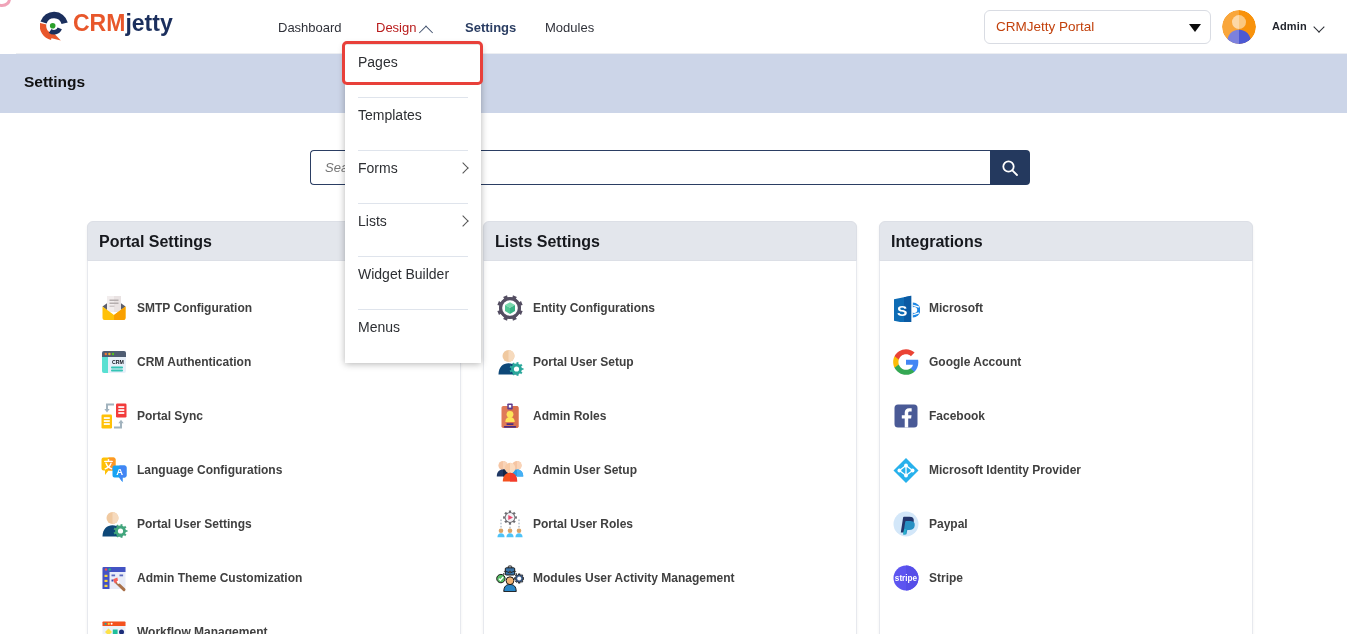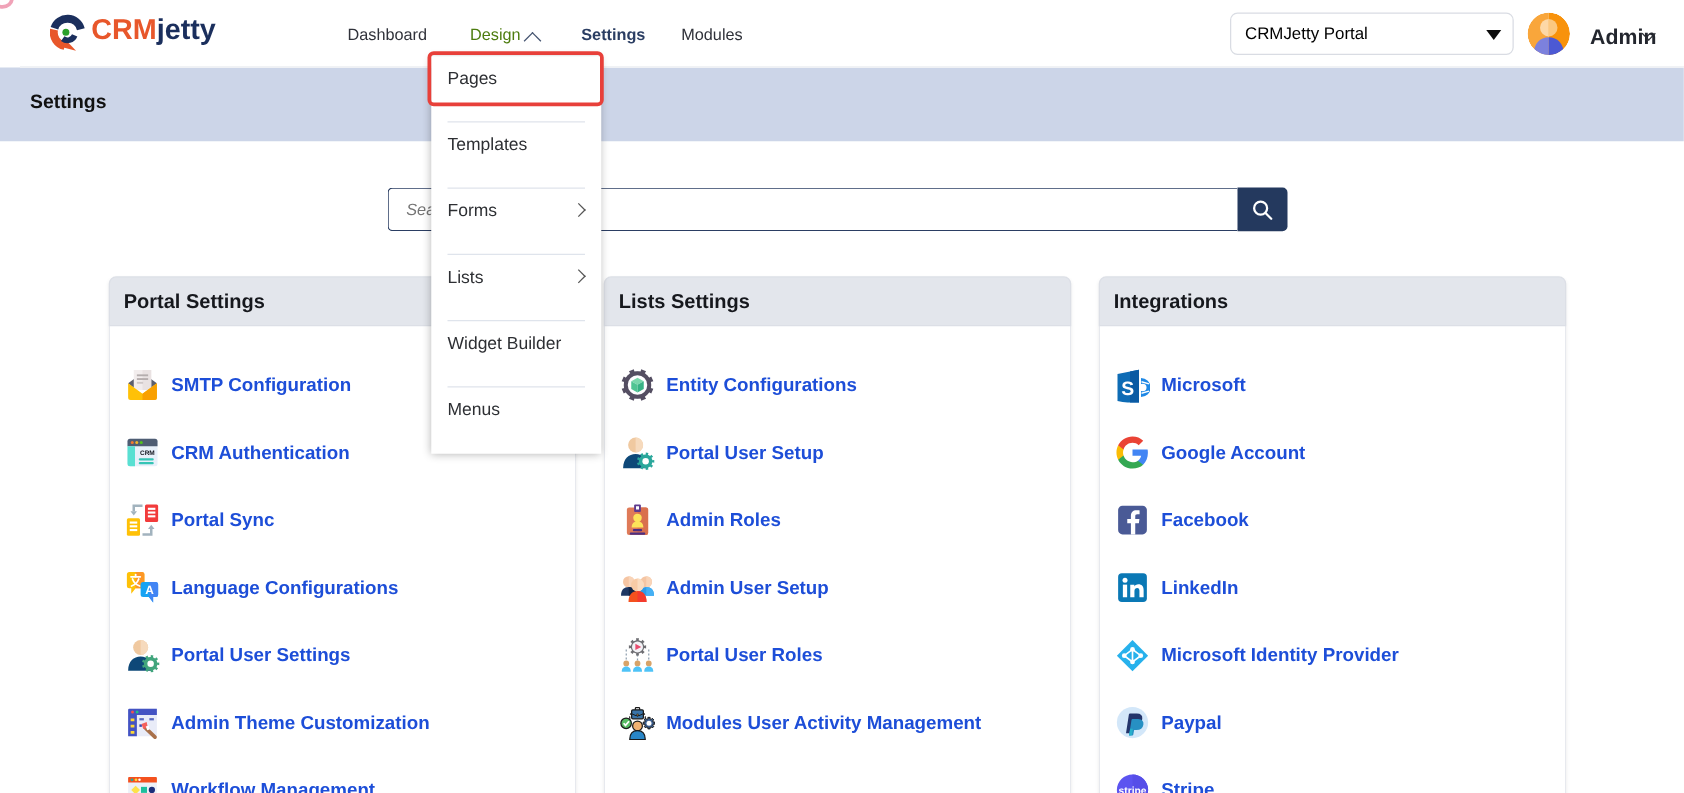--- a/index.html
+++ b/index.html
@@ -6,42 +6,42 @@
 html,body { width:1347px; height:634px; overflow:hidden; background:#fff;
   font-family:"Liberation Sans", sans-serif; }
 .navbar { position:absolute; left:16px; top:0; width:1347px; height:54px; background:#fff;
   border-bottom:1px solid #eceef2; z-index:5; }
 .logo { position:absolute; left:24px; top:11px; display:flex; align-items:center; }
 .logo-text { font-weight:bold; font-size:23px; letter-spacing:0px; margin-left:4px; margin-top:-8px; }
 .logo-text .crm { color:#e8572b; }
 .logo-text .jetty { color:#1b2f5d; }
 .navlink { position:absolute; top:20px; font-size:13px; color:#30323a; white-space:nowrap; }
 .nl-dash { left:262px; }
-.nl-design { left:360px; color:#4d7c0f; }
+.nl-design { left:360px; color:#b91c1c; }
 .nl-settings { left:449px; font-weight:bold; color:#2b3e63; }
 .nl-modules { left:529px; }
 .caret-up { display:inline-block; width:10px; height:10px; border-left:1.7px solid #42526e; border-top:1.7px solid #42526e; transform:rotate(45deg) translate(4px,4px); margin-left:1px; }
-.portal-select { position:absolute; left:968px; top:10px; width:227px; height:34px; border:1px solid #d9dce3; border-radius:6px; background:#fff; font-size:13.5px; color:#000000; line-height:32px; padding-left:11px; }
+.portal-select { position:absolute; left:968px; top:10px; width:227px; height:34px; border:1px solid #d9dce3; border-radius:6px; background:#fff; font-size:13.5px; color:#c2410c; line-height:32px; padding-left:11px; }
 .portal-select .dcaret { position:absolute; right:9px; top:13px; width:0; height:0; border-left:6.5px solid transparent; border-right:6.5px solid transparent; border-top:8px solid #0c0c0c; }
 .avatar { position:absolute; left:1206px; top:10px; width:34px; height:34px; border-radius:50%; overflow:hidden; }
-.adminname { position:absolute; left:1256px; top:20px; font-size:17px; font-weight:bold; color:#23262e; letter-spacing:0.1px; }
+.adminname { position:absolute; left:1256px; top:20px; font-size:11px; font-weight:bold; color:#23262e; letter-spacing:0.1px; }
 .caret-down { position:absolute; left:1299px; top:23px; width:8px; height:8px; border-left:1.6px solid #2a2d33; border-bottom:1.6px solid #2a2d33; transform:rotate(-45deg); }
 .pagebar { position:absolute; left:0; top:54px; width:1347px; height:59px; background:#ccd5e8; }
 .pagebar .title { position:absolute; left:24px; top:19px; font-size:15.5px; font-weight:bold; color:#111; }
 .searchwrap { position:absolute; left:310px; top:150px; width:720px; height:35px; }
 .searchwrap input { position:absolute; left:0; top:0; width:680px; height:35px; border:1px solid #2b3e63; border-right:none; border-radius:4px 0 0 4px; font-size:13px; font-style:italic; color:#777; padding-left:14px; font-family:"Liberation Sans", sans-serif; outline:none; }
 .searchbtn { position:absolute; right:0; top:0; width:40px; height:35px; background:#24395e; border-radius:0 4px 4px 0; display:flex; align-items:center; justify-content:center; }
 .cards { position:absolute; left:87px; top:222px; width:1173px; }
 .card { position:absolute; top:0; width:374px; height:420px; background:#fff; border:1px solid #e7e9ee; border-top:none; border-radius:6px; box-shadow:0 1px 3px rgba(0,0,0,0.06); }
 .card .chead { height:40px; background:#e3e6ec; border-radius:6px 6px 0 0; border:1px solid #dcdfe6; text-align:left; line-height:39px; font-size:16px; font-weight:bold; color:#16181d; margin:-1px -1px 17px -1px;padding-left:11px; }
 .card .cbody { padding-top:3px; }
 .c1 { left:0; } .c2 { left:396px; } .c3 { left:792px; }
 .item { height:54px; display:flex; align-items:center; padding-left:12px; }
 .item .ic { width:28px; height:28px; flex:0 0 28px; }
-.item .lbl { margin-left:9px; font-size:15px; font-weight:bold; color:#1d4ed8; }
+.item .lbl { margin-left:9px; font-size:12px; font-weight:bold; color:#404040; }
 .dropdown { position:absolute; left:345px; top:45px; width:136px; background:#fff; box-shadow:0 1px 7px rgba(0,0,0,0.3); z-index:10; }
 .mitem { position:relative; height:53px; line-height:35px; padding-left:13px; font-size:14px; color:#2d2f33; }
 .mitem .sep { position:absolute; left:13px; right:13px; bottom:0; border-bottom:1px solid #dfe4ec; }
 .mitem .chev { position:absolute; right:14px; top:13px; width:8px; height:8px; border-right:1.5px solid #555; border-top:1.5px solid #555; transform:rotate(45deg); }
 .redbox { position:absolute; left:342px; top:41px; width:141px; height:44px; border:3px solid #e8403a; border-radius:5px; z-index:12; }
 .corner { position:absolute; left:-7px; top:-9px; width:18px; height:16px; border-radius:50%; border:3px solid #f0a3b8; z-index:20; }
 </style>
 </head>
 <body>
 <div class="navbar">
@@ -323,29 +323,20 @@
         </div>
     <div class="item">
           <span class="ic"><svg width="28" height="28" viewBox="0 0 28 28">
       <rect x="2.5" y="2.5" width="23" height="23" rx="3.5" fill="#4a5a96"></rect>
       <path d="M16.2 25.5 V16.6 H19.1 L19.55 13.2 H16.2 V11.05 C16.2 10.07 16.47 9.4 17.88 9.4 L19.67 9.4 V6.36 C19.36 6.32 18.3 6.23 17.06 6.23 C14.48 6.23 12.72 7.8 12.72 10.7 V13.2 H9.8 V16.6 H12.72 V25.5 Z" fill="#fff"></path>
     </svg></span>
           <span class="lbl">Facebook</span>
         </div>
     <div class="item">
           <span class="ic"><svg width="28" height="28" viewBox="0 0 28 28">
-      <rect x="2.5" y="2.5" width="23" height="23" rx="3" fill="#0a78b5"></rect>
-      <rect x="6.3" y="11.7" width="3.4" height="10.1" fill="#fff"></rect>
-      <circle cx="8" cy="8.2" r="2" fill="#fff"></circle>
-      <path d="M12.2 21.8 V11.7 H15.45 V13.1 C16 12.2 17.1 11.4 18.8 11.4 C21.3 11.4 22.9 13.05 22.9 16.1 V21.8 H19.55 V16.6 C19.55 15.2 19 14.3 17.8 14.3 C16.45 14.3 15.55 15.2 15.55 16.75 V21.8 Z" fill="#fff"></path>
-    </svg></span>
-          <span class="lbl">LinkedIn</span>
-        </div>
-    <div class="item">
-          <span class="ic"><svg width="28" height="28" viewBox="0 0 28 28">
       <polygon points="14,2 26.5,14.5 14,27 1.5,14.5" fill="#27b1ec"></polygon>
       <g stroke="#fff" stroke-width="1.3" fill="none">
         <path d="M14 9.5 L7.4 14.5 L14 19.5 L20.6 14.5 Z"></path>
         <path d="M14 10.5 L14 18.5"></path>
       </g>
       <circle cx="14" cy="9.5" r="1.9" fill="#fff"></circle>
       <circle cx="7.4" cy="14.5" r="1.9" fill="#fff"></circle>
       <circle cx="20.6" cy="14.5" r="1.9" fill="#fff"></circle>
       <circle cx="14" cy="19.5" r="1.9" fill="#fff"></circle>
     </svg></span>

